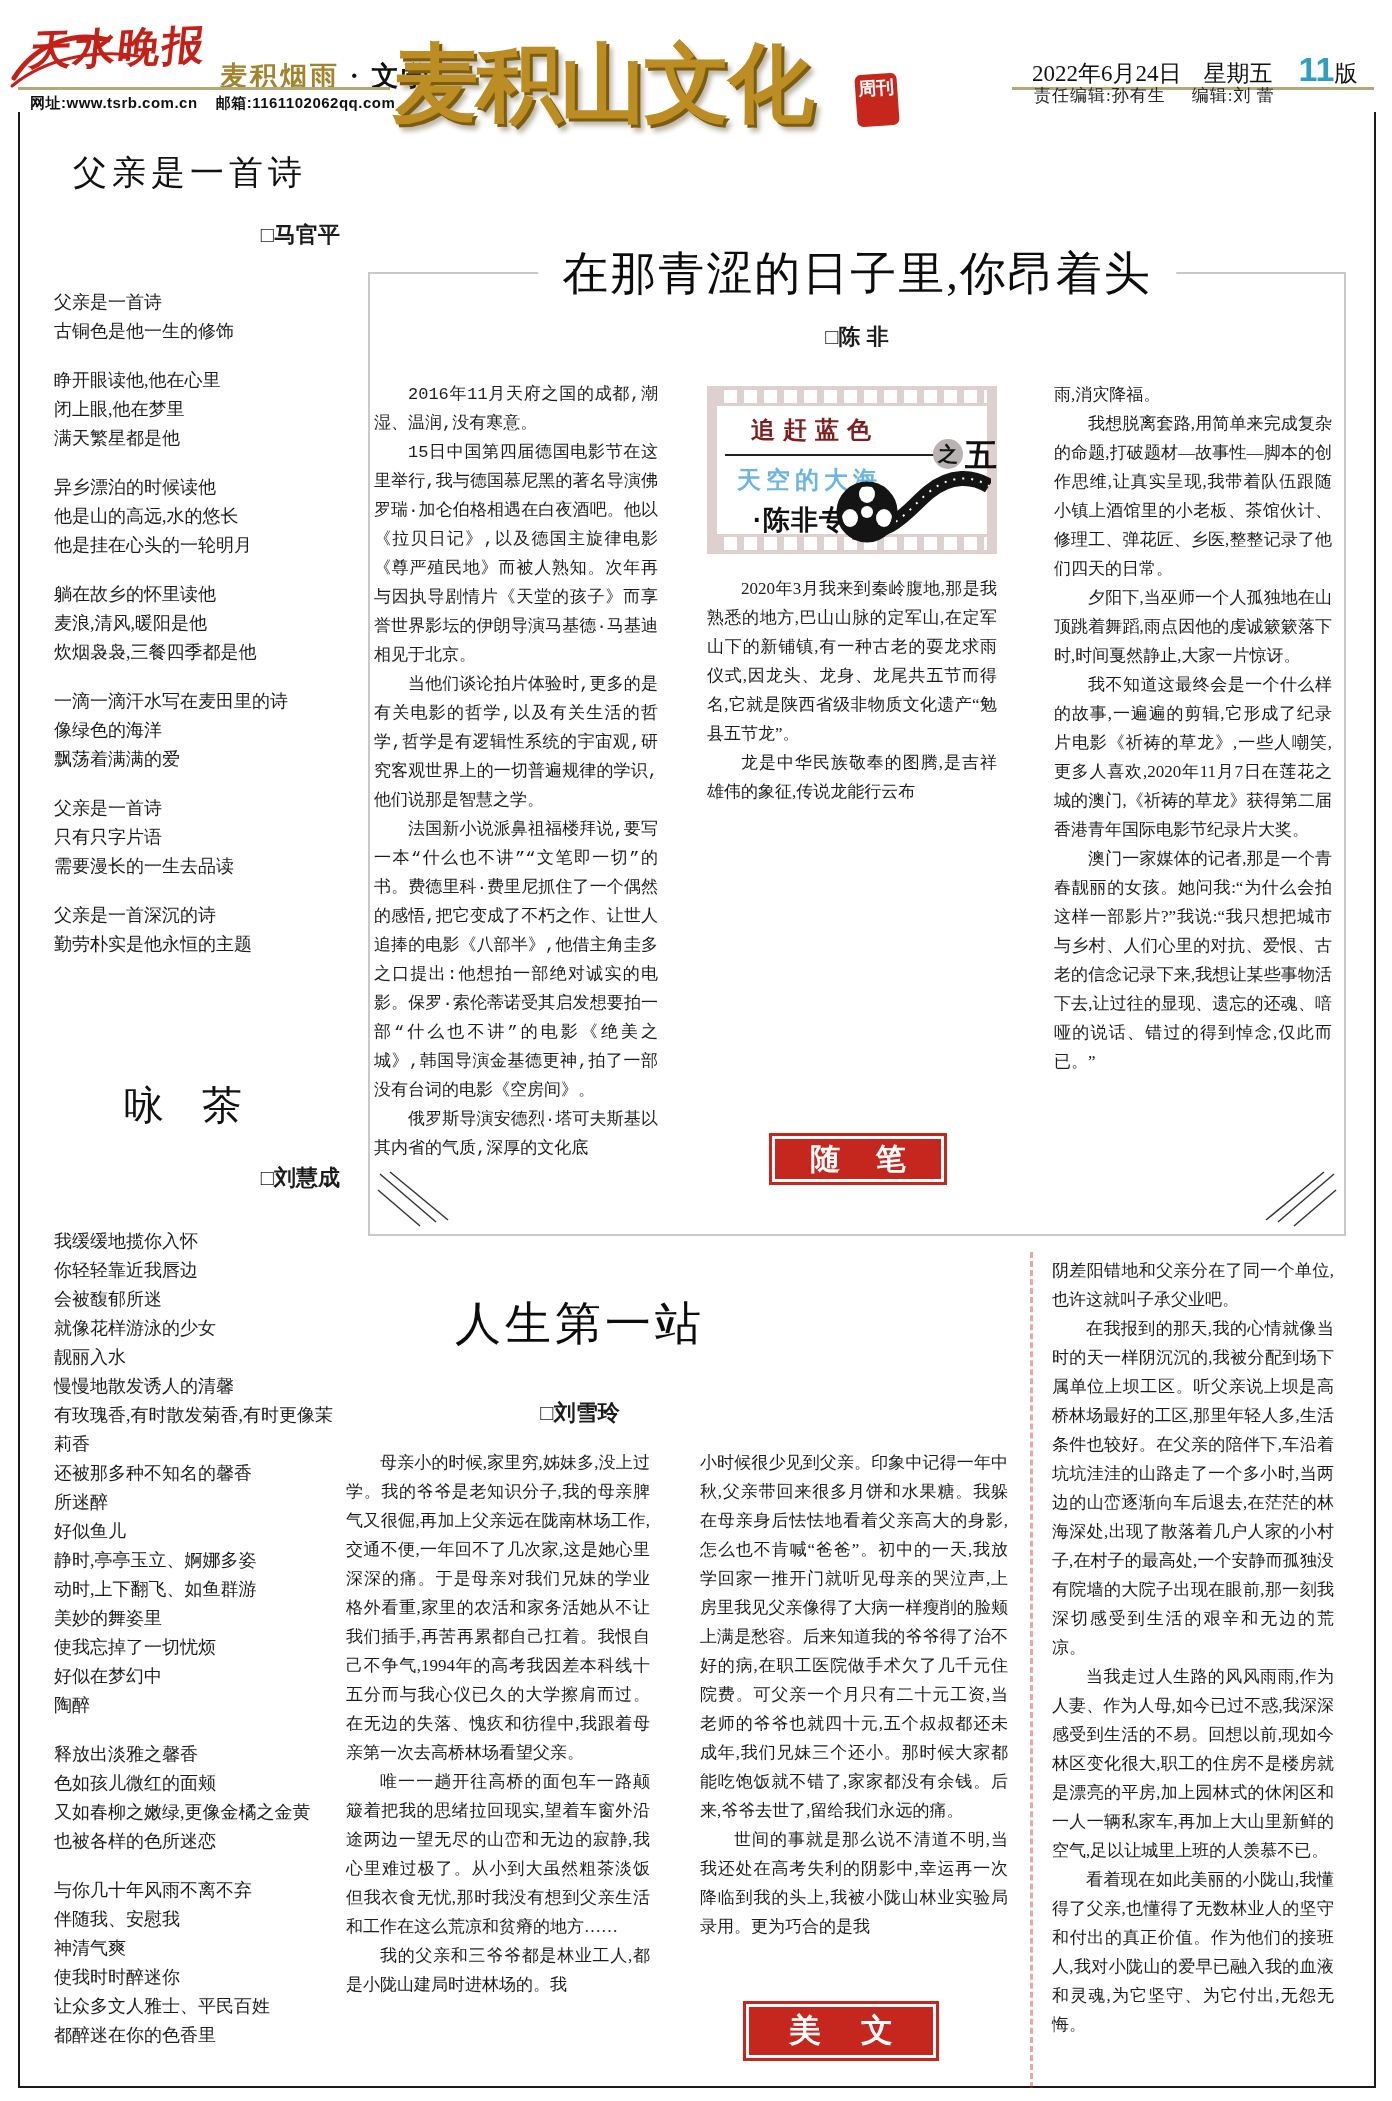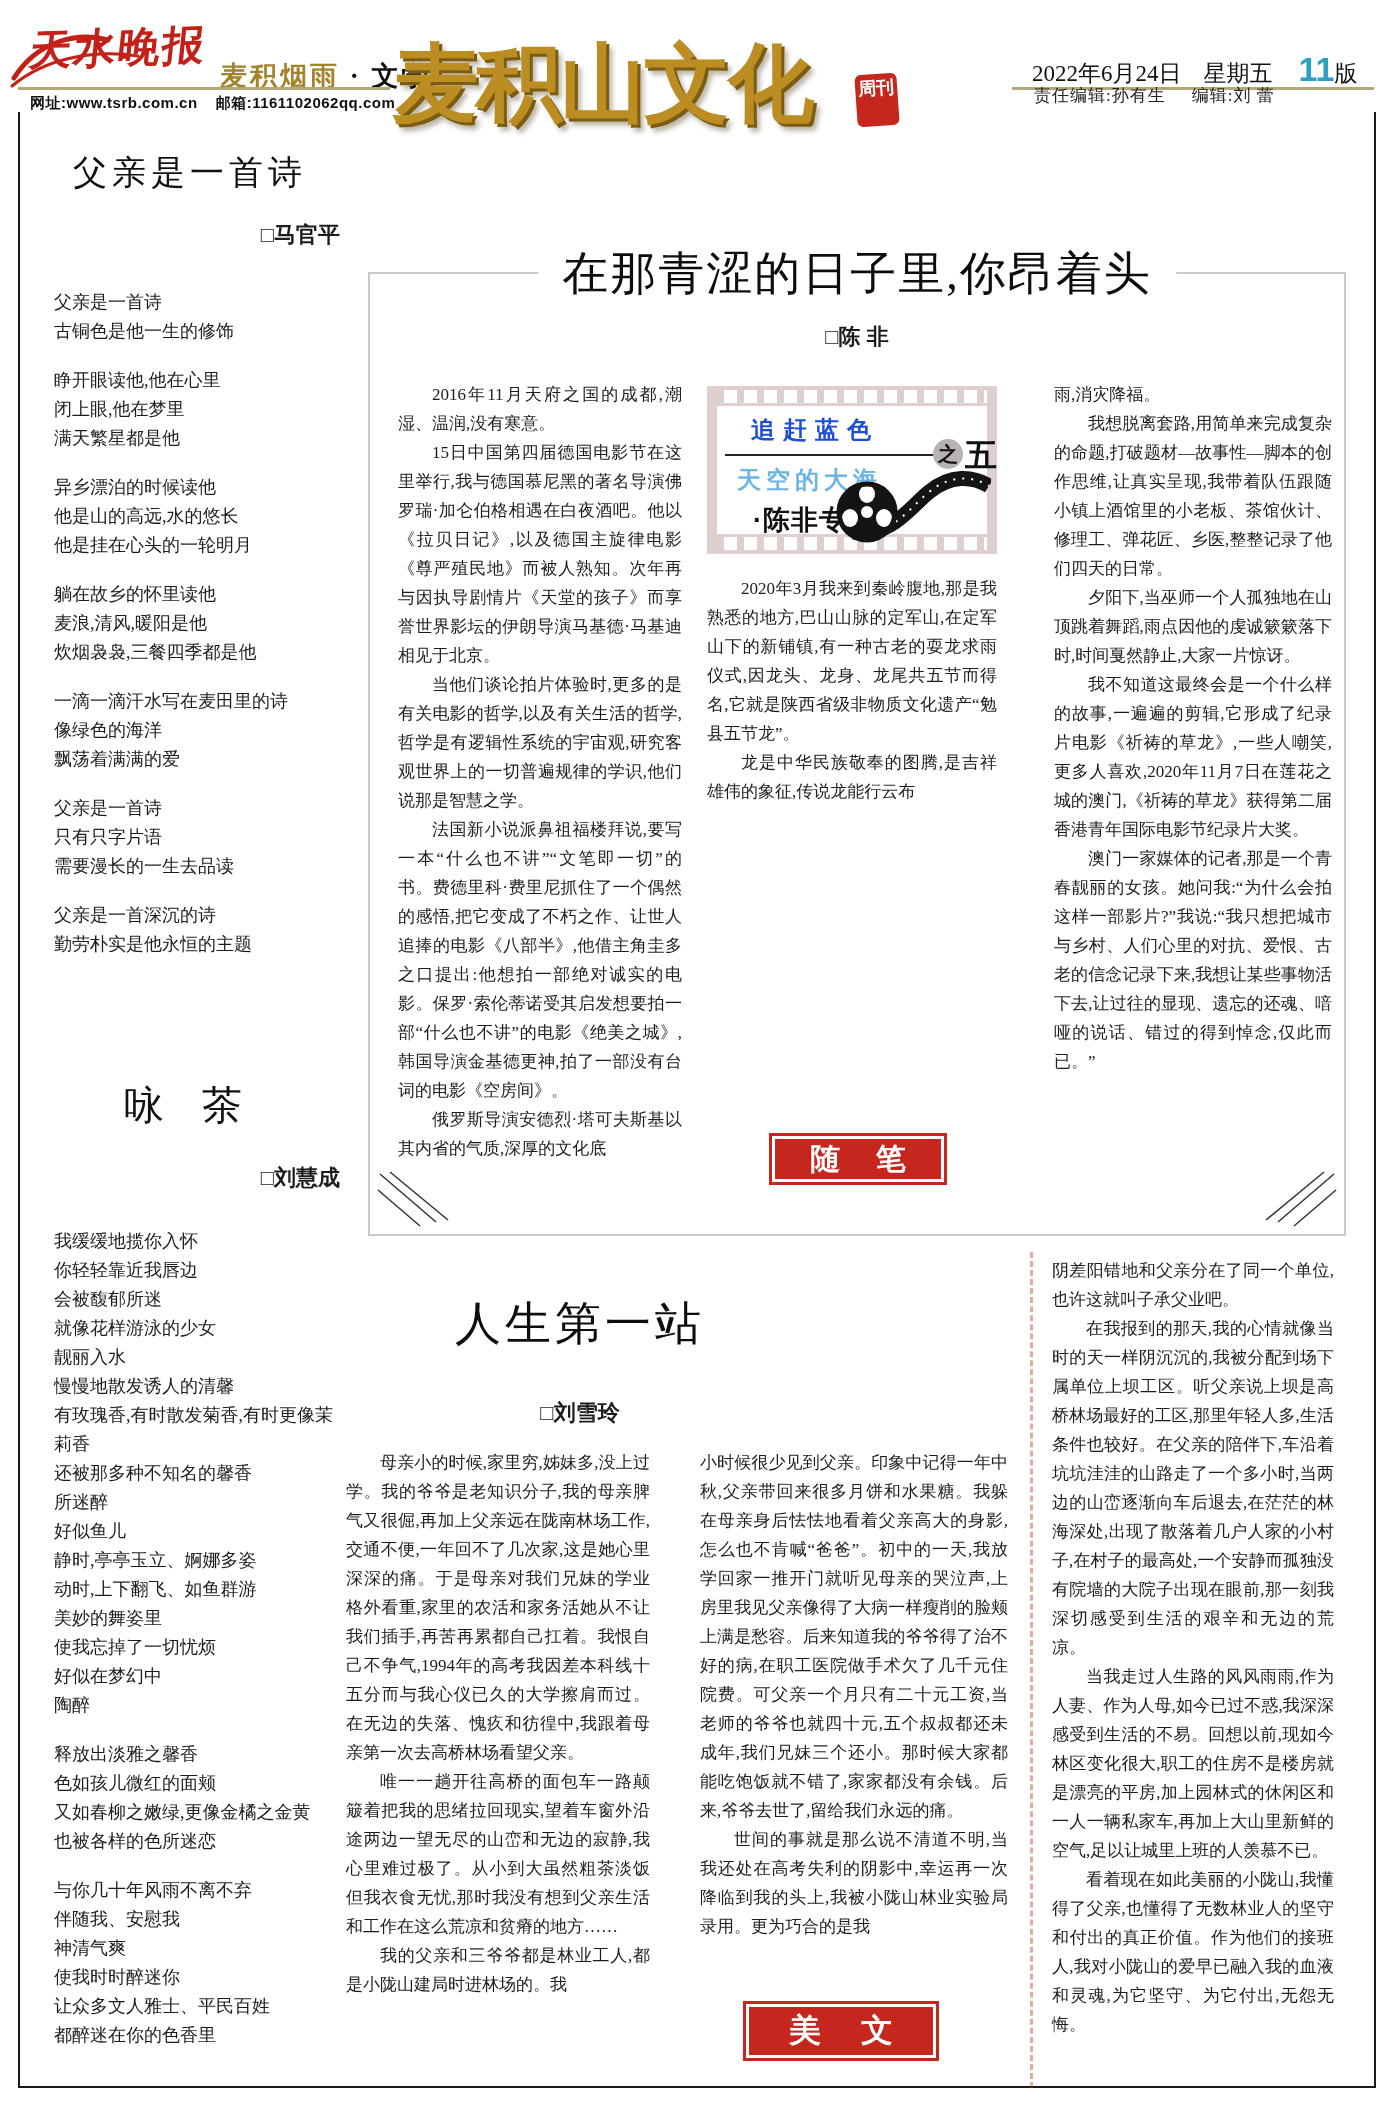--- a/index.html
+++ b/index.html
@@ -44,32 +44,32 @@
   
   .art1-box{left:368px;top:272px;width:978px;height:964px;border:2px solid #c9c9c9;box-sizing:border-box;}
   .box-title{position:absolute;left:50%;top:-42px;transform:translateX(-50%);
              background:#fff;padding:0 24px;font-size:46px;line-height:84px;letter-spacing:2px;
              white-space:nowrap;color:#0d0d0d;font-weight:500;}
   .box-byline{position:absolute;left:0;right:0;top:48px;text-align:center;font-size:22px;font-weight:bold;
               font-family:"Liberation Sans","DejaVu Sans",sans-serif;}
   .newscol{position:absolute;font-size:17px;line-height:29px;text-align:justify;}
   .newscol .para{margin:0;text-indent:2em;}
   .newscol .para.cont{text-indent:0;}
-  .a1c1{left:28px;top:106px;width:284px;}
+  .a1c1{left:4px;top:106px;width:284px;font-family:Liberation Mono, monospace;}
   .a1c2{left:337px;top:300px;width:290px;}
   .a1c3{left:684px;top:106px;width:278px;}
 
   
   .film-badge{position:absolute;left:337px;top:112px;width:290px;height:168px;background:#ddd0ce;
               box-sizing:border-box;padding:20px 10px;}
   .film-holes{position:absolute;left:10px;right:10px;height:13px;
               background:repeating-linear-gradient(90deg,#ddd0ce 0 7px,#ffffff 7px 20px);}
   .film-holes.top{top:4px;} .film-holes.bot{bottom:4px;}
   .film-inner{position:relative;width:100%;height:100%;background:#fff;}
-  .fb-line1{position:absolute;left:34px;top:8px;font-size:24px;font-weight:bold;color:#1d4ed8;
+  .fb-line1{position:absolute;left:34px;top:8px;font-size:24px;font-weight:bold;color:#7f1d1d;
             letter-spacing:8px;font-family:"Liberation Sans","DejaVu Sans",sans-serif;}
   .fb-rule{position:absolute;left:8px;top:48px;width:212px;height:2px;background:#222;}
   .fb-seq-circle{position:absolute;left:216px;top:33px;width:30px;height:30px;border-radius:50%;
                  background:#b9b2b2;color:#111;font-size:20px;font-weight:bold;text-align:center;line-height:30px;}
   .fb-seq-num{position:absolute;left:248px;top:28px;font-size:32px;font-weight:bold;color:#111;}
   .fb-line2{position:absolute;left:20px;top:58px;font-size:24px;font-weight:bold;color:#6cb5e2;
             letter-spacing:5px;font-family:"Liberation Sans","DejaVu Sans",sans-serif;}
   .fb-label{position:absolute;left:36px;top:96px;font-size:27px;font-weight:bold;color:#111;
             font-family:"Liberation Sans","DejaVu Sans",sans-serif;letter-spacing:1px;}
   .fb-reel{position:absolute;right:-4px;bottom:-10px;}

